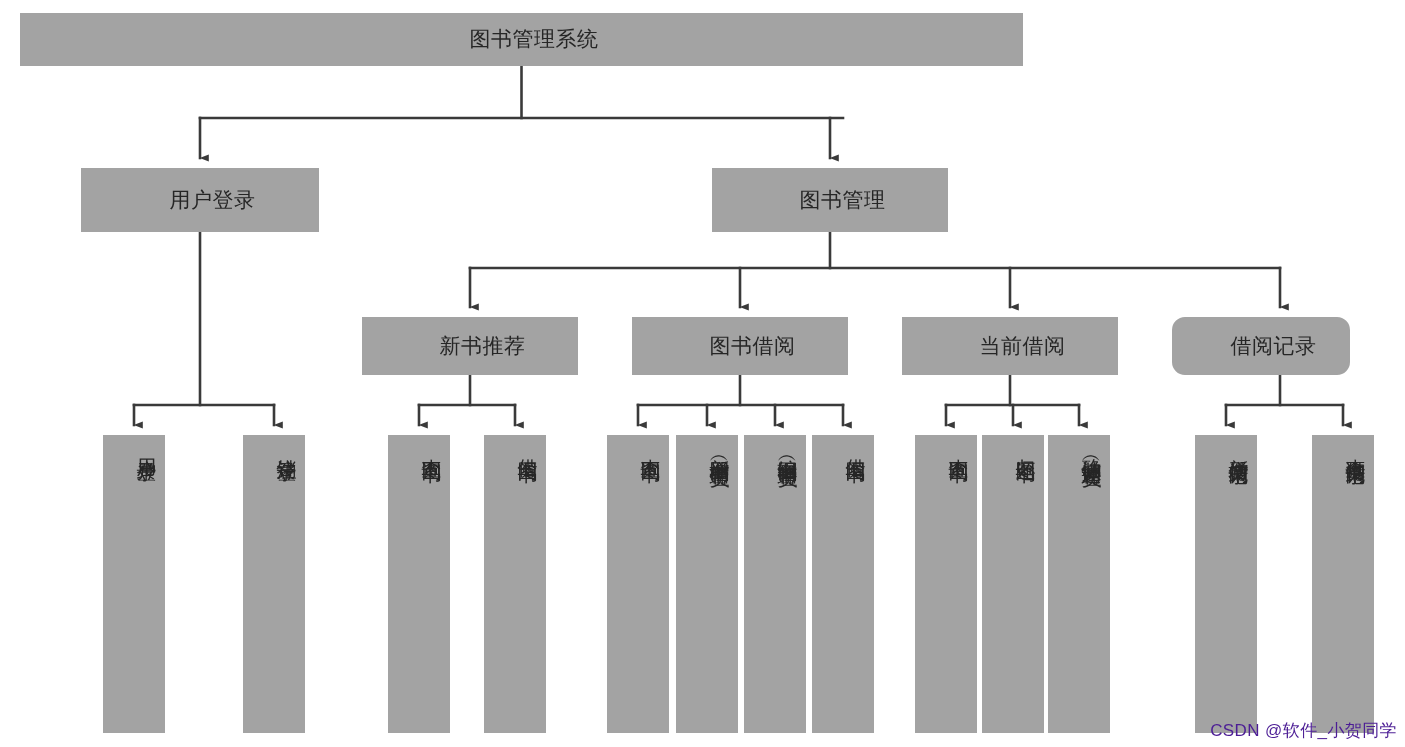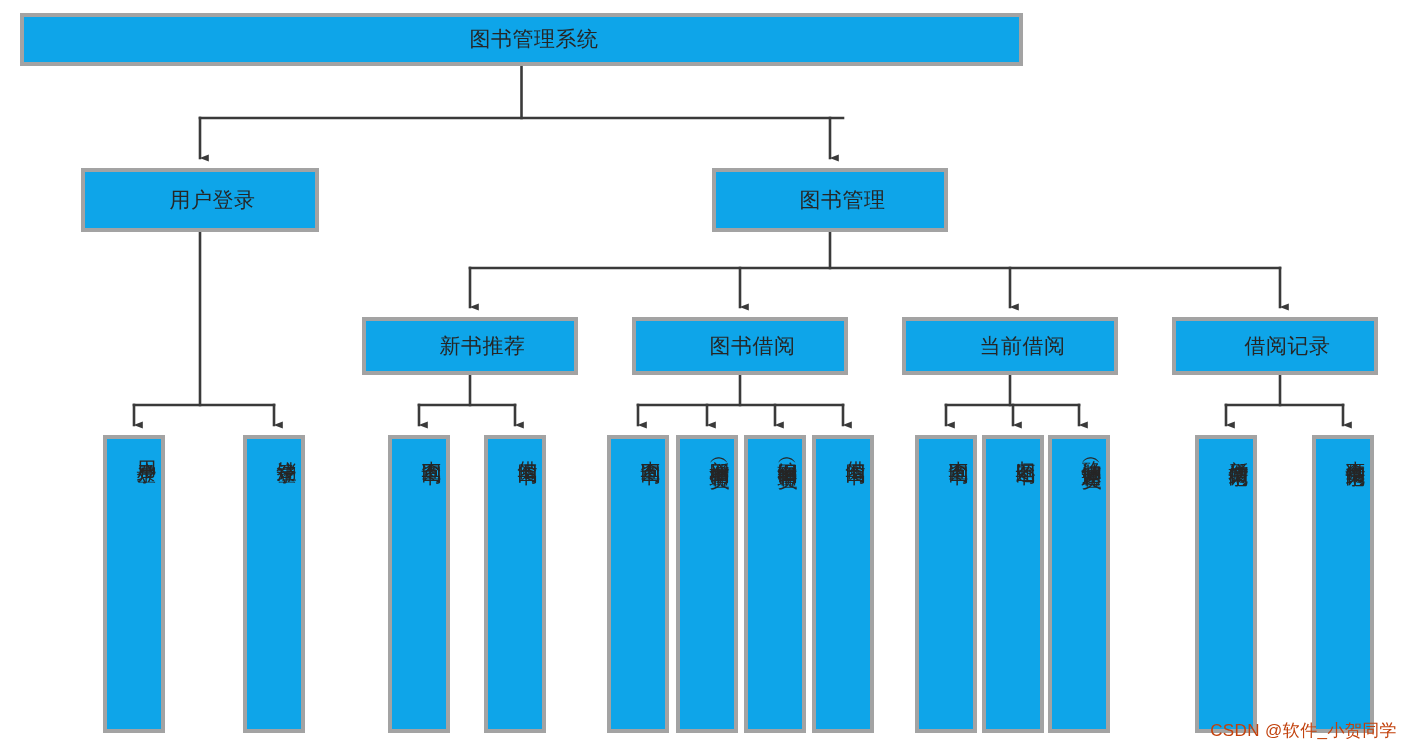--- a/index.html
+++ b/index.html
@@ -21,22 +21,22 @@
     position: absolute;
     left: 0;
     top: 0;
     width: 1405px;
     height: 747px;
     pointer-events: none;
   }
   .node {
     position: absolute;
     box-sizing: border-box;
-    background: #0ea5e9;
-    border: 4px solid #a3a3a3;
+    background: #a3a3a3;
+    border: 2px solid #a3a3a3;
     display: flex;
     align-items: center;
     justify-content: center;
     color: #222222;
     padding-left: 25px;
   }
   .node .label {
     font-size: 21px;
     line-height: 1.18;
     letter-spacing: 0.5px;
@@ -55,21 +55,21 @@
     line-height: 1.45;
     letter-spacing: 1.5px;
     white-space: normal;
     max-height: 280px;
   }
   #watermark {
     position: absolute;
     right: 8px;
     bottom: 5px;
     font-size: 17px;
-    color: #c2410c;
+    color: #4c1d95;
     letter-spacing: 0.4px;
     white-space: nowrap;
   }
 </style>
 </head>
 <body>
 
 <div id="canvas">
 
   <svg id="wires" viewBox="0 0 1405 747" xmlns="http://www.w3.org/2000/svg">
@@ -137,21 +137,21 @@
 
   <div class="node" style="left:362px; top:317px; width:216px; height:58px;">
     <span class="label">新书推荐</span>
   </div>
   <div class="node" style="left:632px; top:317px; width:216px; height:58px;">
     <span class="label">图书借阅</span>
   </div>
   <div class="node" style="left:902px; top:317px; width:216px; height:58px;font-family:Liberation Serif, serif;">
     <span class="label">当前借阅</span>
   </div>
-  <div class="node" style="left:1172px; top:317px; width:206px; height:58px;">
+  <div class="node" style="left:1172px; top:317px; width:178px; height:58px;border-radius:13px;">
     <span class="label">借阅记录</span>
   </div>
 
   <div class="node leaf" style="left:103px; top:435px; width:62px; height:298px;">
     <span class="label">用户登录</span>
   </div>
   <div class="node leaf" style="left:243px; top:435px; width:62px; height:298px;">
     <span class="label">注销登录</span>
   </div>
   <div class="node leaf" style="left:388px; top:435px; width:62px; height:298px;">

